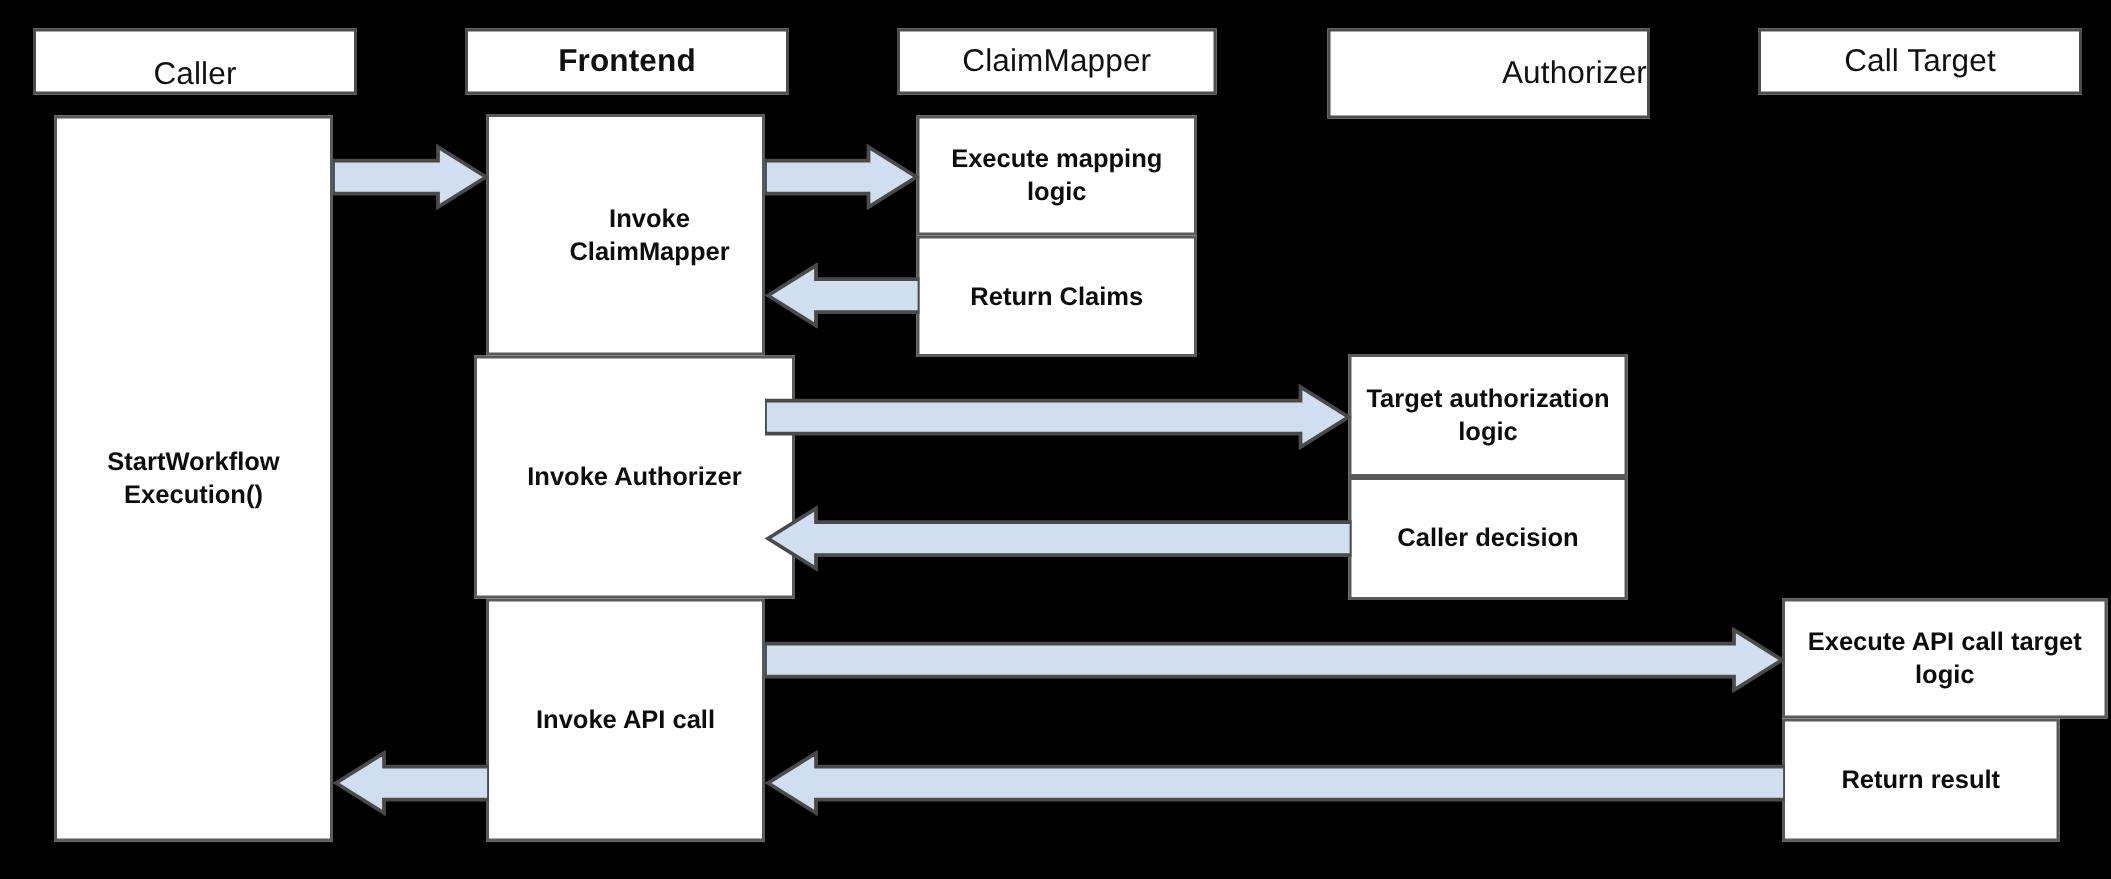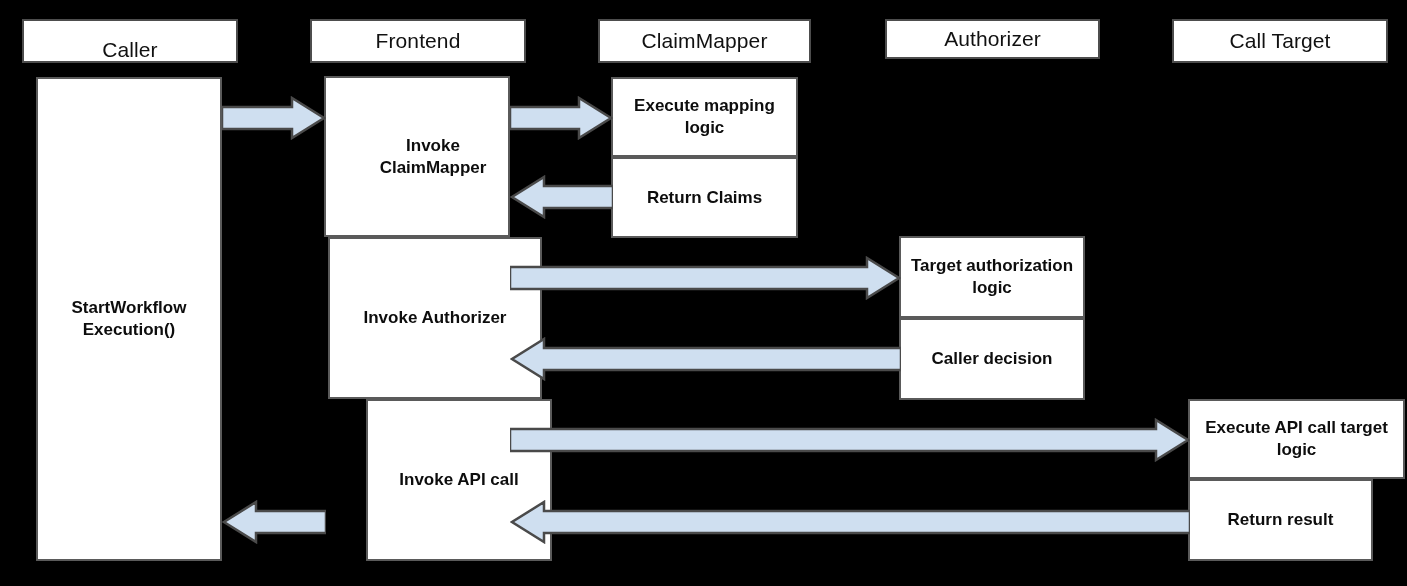--- a/index.html
+++ b/index.html
@@ -57,49 +57,49 @@
 </style>
 </head>
 <body>
 
 <div id="canvas">
 
   <div class="header-box" style="left:22px;  top:19px;  width:216px; height:44px;align-items:flex-end;">
     <span>Caller</span>
   </div>
 
-  <div class="header-box" style="left:310px; top:19px;  width:216px; height:44px;">
+  <div class="header-box" style="left:310px; top:19px;  width:216px; height:44px;font-weight:bold;">
     <span>Frontend</span>
   </div>
 
   <div class="header-box" style="left:598px; top:19px;  width:213px; height:44px;">
     <span>ClaimMapper</span>
   </div>
 
-  <div class="header-box" style="left:885px; top:19px;  width:215px; height:40px;">
+  <div class="header-box" style="left:885px; top:19px;  width:215px; height:60px;justify-content:flex-end;">
     <span>Authorizer</span>
   </div>
 
   <div class="header-box" style="left:1172px; top:19px; width:216px; height:44px;">
     <span>Call Target</span>
   </div>
 
   <div class="act-box" style="left:36px; top:77px; width:186px; height:484px; font-size:17px;">
     <span>StartWorkflow Execution()</span>
   </div>
 
   <div class="act-box" style="left:324px; top:76px; width:186px; height:161px;padding-left:40px;">
     <span>Invoke ClaimMapper</span>
   </div>
 
-  <div class="act-box" style="left:328px; top:237px; width:214px; height:162px;">
+  <div class="act-box" style="left:316px; top:237px; width:214px; height:162px;">
     <span>Invoke Authorizer</span>
   </div>
 
-  <div class="act-box" style="left:324px; top:399px; width:186px; height:162px;margin-left:42px;">
+  <div class="act-box" style="left:324px; top:399px; width:186px; height:162px;">
     <span>Invoke API call</span>
   </div>
 
   <div class="act-box" style="left:611px; top:77px; width:187px; height:80px;">
     <span>Execute mapping logic</span>
   </div>
 
   <div class="act-box" style="left:611px; top:157px; width:187px; height:81px;">
     <span>Return Claims</span>
   </div>

